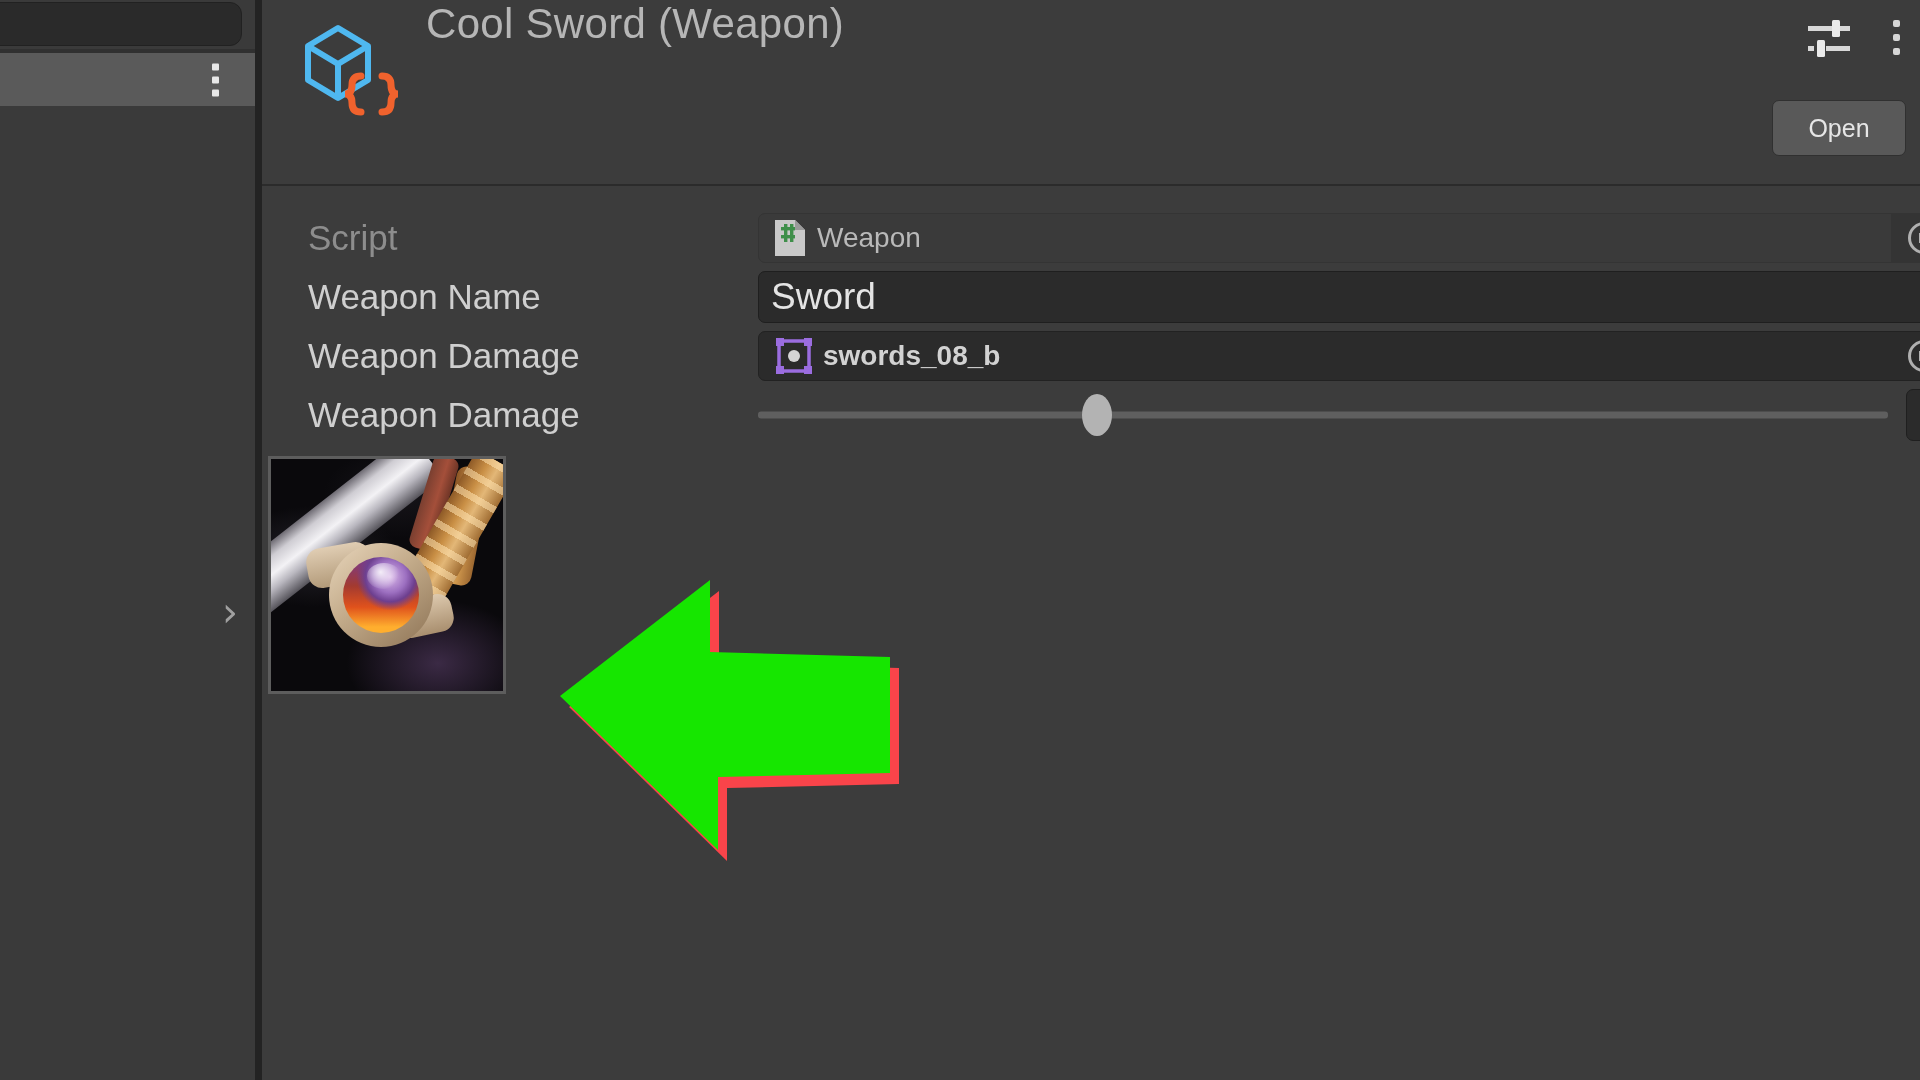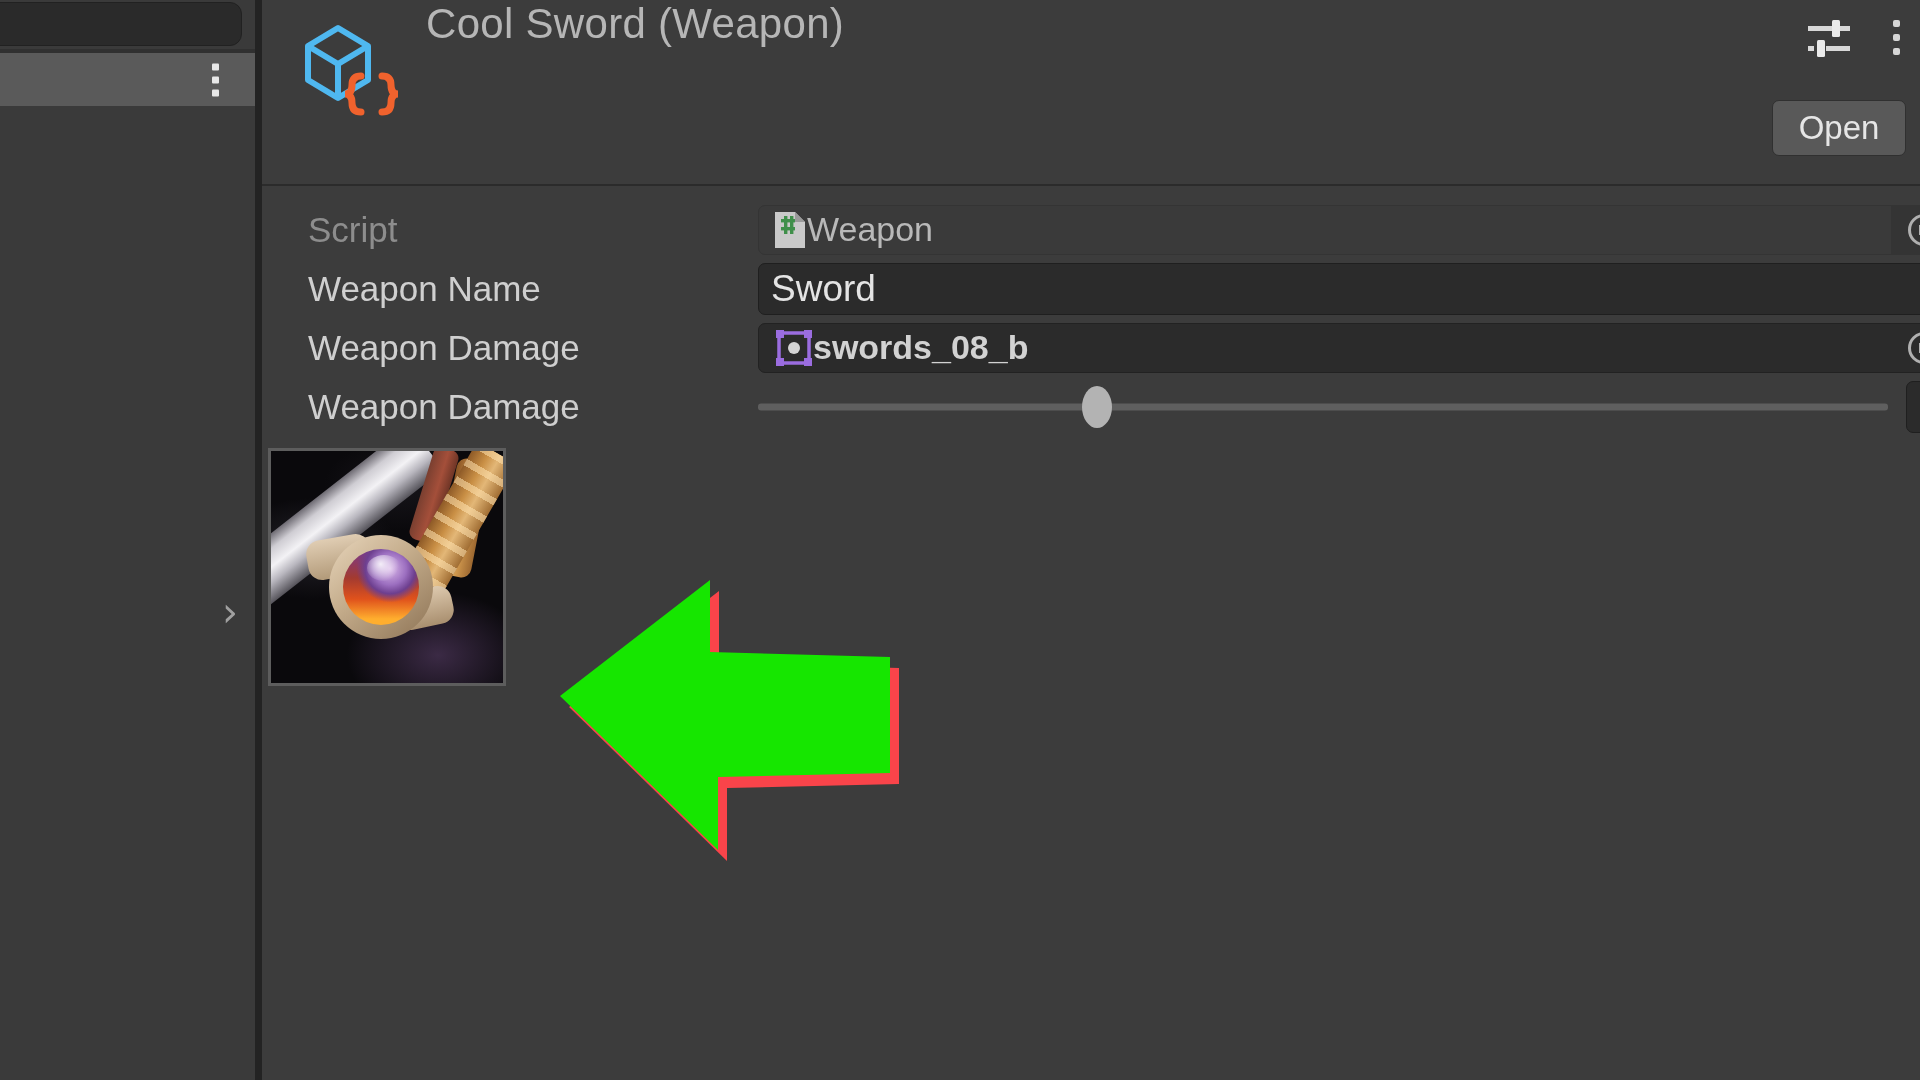--- a/index.html
+++ b/index.html
@@ -70,45 +70,45 @@
   }
   #header-kebab {
     position:absolute; right:20px; top:20px;
     display:flex; flex-direction:column; gap:7px; align-items:center;
   }
   #header-kebab i { display:block; width:7px; height:7px; background:#d6d6d6; border-radius:2px; }
   #open-button {
     position:absolute; right:14px; top:100px;
     min-width:134px; height:56px; padding:0 22px;
     background:#595959; border:1px solid #303030; border-radius:7px;
-    color:#e6e6e6; font-size:33px; line-height:54px; text-align:center;
-  }
-
-  
-  #body { position:relative; padding-top:14px; }
+    color:#e6e6e6; font-size:25px; line-height:54px; text-align:center;
+  }
+
+  
+  #body { position:relative; padding-top:22px; }
   .row {
     position:relative; height:59px;
     display:flex; align-items:center;
   }
   .row-label {
     width:496px; padding-left:46px; flex:0 0 496px;
     font-size:35px; color:#cfcfcf; white-space:nowrap;
   }
   .row-label.dim { color:#8d8d8d; }
   .row-value { position:relative; flex:1; height:100%; display:flex; align-items:center; }
 
   
   .objfield {
     position:relative; width:1200px; height:50px;
     border-radius:7px; display:flex; align-items:center;
   }
   .objfield.readonly { background:#3a3a3a; border:1px solid #343434; }
   .objfield.normal   { background:#2b2b2b; border:1px solid #222; }
   .objfield .objtext {
-    font-size:34px; color:#b9b9b9; white-space:nowrap; 
+    font-size:28px; color:#b9b9b9; white-space:nowrap; margin-left:10px;
   }
   .objfield.normal .objtext { color:#d2d2d2;font-weight:bold; }
   .objfield .picker {
     position:absolute; right:-0px; top:0; width:66px; height:100%;
     display:flex; align-items:center; justify-content:center;
     background:#343434; border-top-right-radius:6px; border-bottom-right-radius:6px;
   }
   .objfield.normal .picker { background:#2b2b2b; }
   .picker .ring {
     width:32px; height:32px; border:3px solid #b0b0b0; border-radius:50%;

